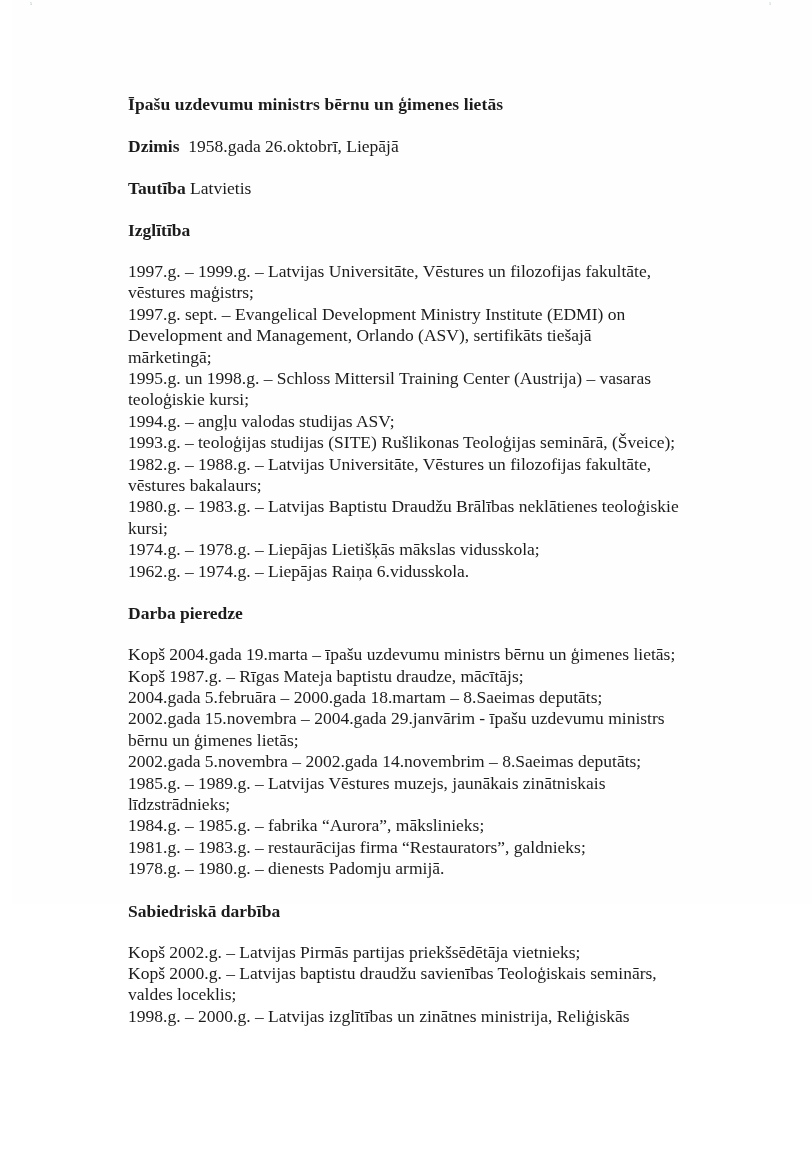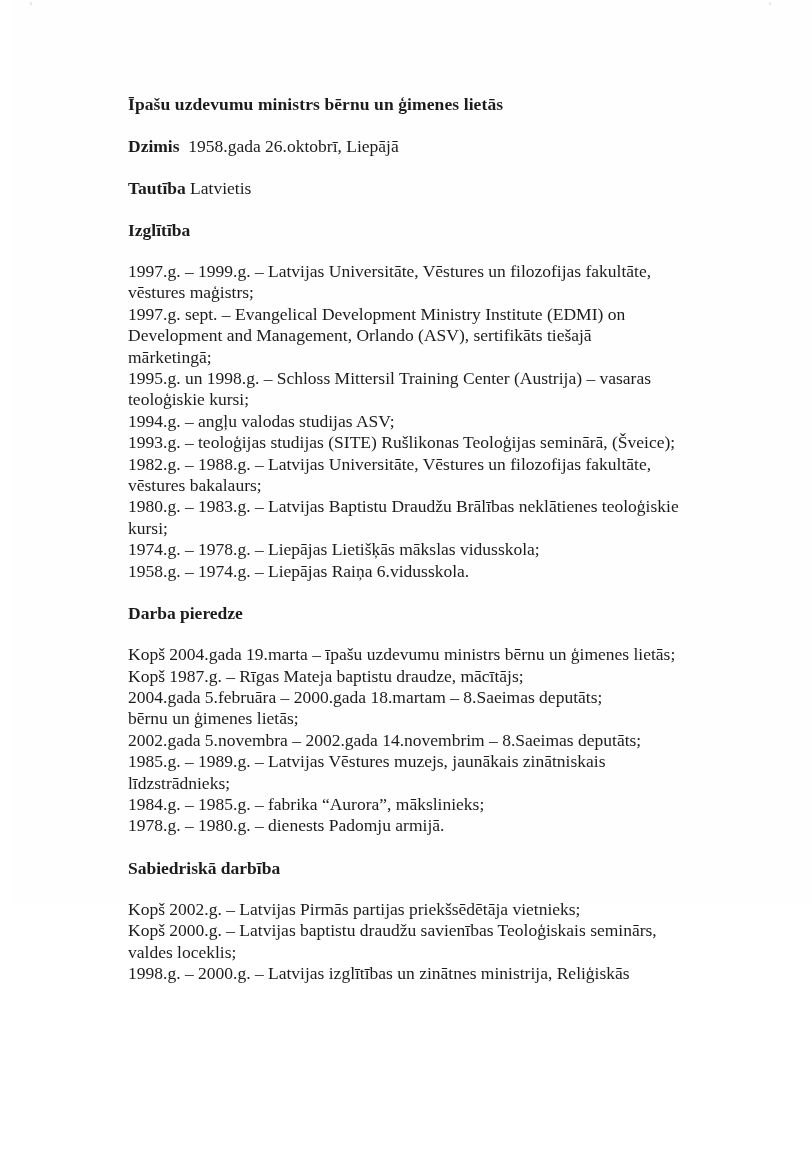--- a/index.html
+++ b/index.html
@@ -98,33 +98,35 @@
       <li>mārketingā;</li>
       <li>1995.g. un 1998.g. – Schloss Mittersil Training Center (Austrija) – vasaras</li>
       <li>teoloģiskie kursi;</li>
       <li>1994.g. – angļu valodas studijas ASV;</li>
       <li>1993.g. – teoloģijas studijas (SITE) Rušlikonas Teoloģijas seminārā, (Šveice);</li>
       <li>1982.g. – 1988.g. – Latvijas Universitāte, Vēstures un filozofijas fakultāte,</li>
       <li>vēstures bakalaurs;</li>
       <li>1980.g. – 1983.g. – Latvijas Baptistu Draudžu Brālības neklātienes teoloģiskie</li>
       <li>kursi;</li>
       <li>1974.g. – 1978.g. – Liepājas Lietišķās mākslas vidusskola;</li>
-      <li>1958.g. – 1974.g. – Liepājas Raiņa 6.vidusskola.</li>
+      <li>1962.g. – 1974.g. – Liepājas Raiņa 6.vidusskola.</li>
     </ul>
 
     <div class="section-heading">Darba pieredze</div>
     <ul class="list">
       <li>Kopš 2004.gada 19.marta – īpašu uzdevumu ministrs bērnu un ģimenes lietās;</li>
       <li>Kopš 1987.g. – Rīgas Mateja baptistu draudze, mācītājs;</li>
       <li>2004.gada 5.februāra – 2000.gada 18.martam – 8.Saeimas deputāts;</li>
+      <li>2002.gada 15.novembra – 2004.gada 29.janvārim - īpašu uzdevumu ministrs</li>
       <li>bērnu un ģimenes lietās;</li>
       <li>2002.gada 5.novembra – 2002.gada 14.novembrim – 8.Saeimas deputāts;</li>
       <li>1985.g. – 1989.g. – Latvijas Vēstures muzejs, jaunākais zinātniskais</li>
       <li>līdzstrādnieks;</li>
       <li>1984.g. – 1985.g. – fabrika “Aurora”, mākslinieks;</li>
+      <li>1981.g. – 1983.g. – restaurācijas firma “Restaurators”, galdnieks;</li>
       <li>1978.g. – 1980.g. – dienests Padomju armijā.</li>
     </ul>
 
     <div class="section-heading">Sabiedriskā darbība</div>
     <ul class="list">
       <li>Kopš 2002.g. – Latvijas Pirmās partijas priekšsēdētāja vietnieks;</li>
       <li>Kopš 2000.g. – Latvijas baptistu draudžu savienības Teoloģiskais seminārs,</li>
       <li>valdes loceklis;</li>
       <li>1998.g. – 2000.g. – Latvijas izglītības un zinātnes ministrija,  Reliģiskās</li>
     </ul>

